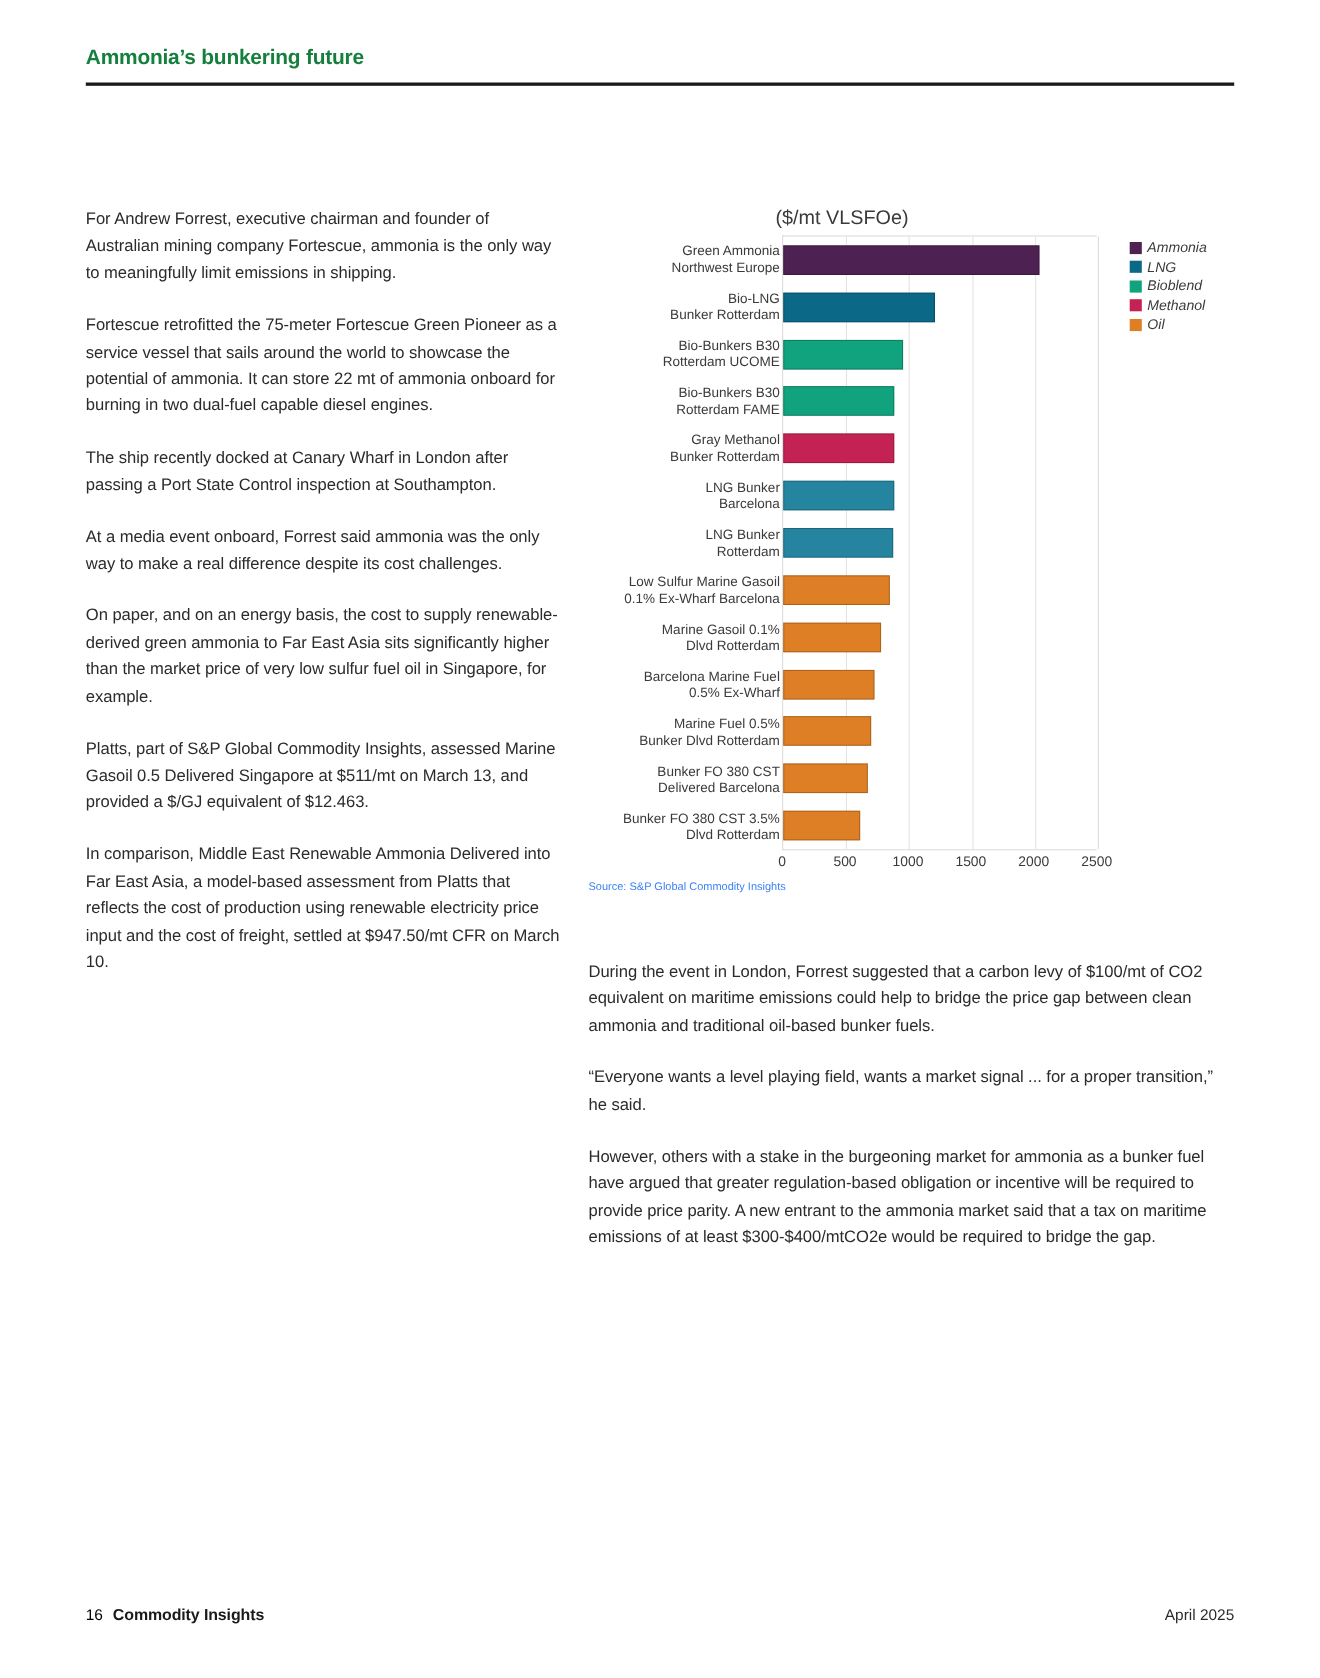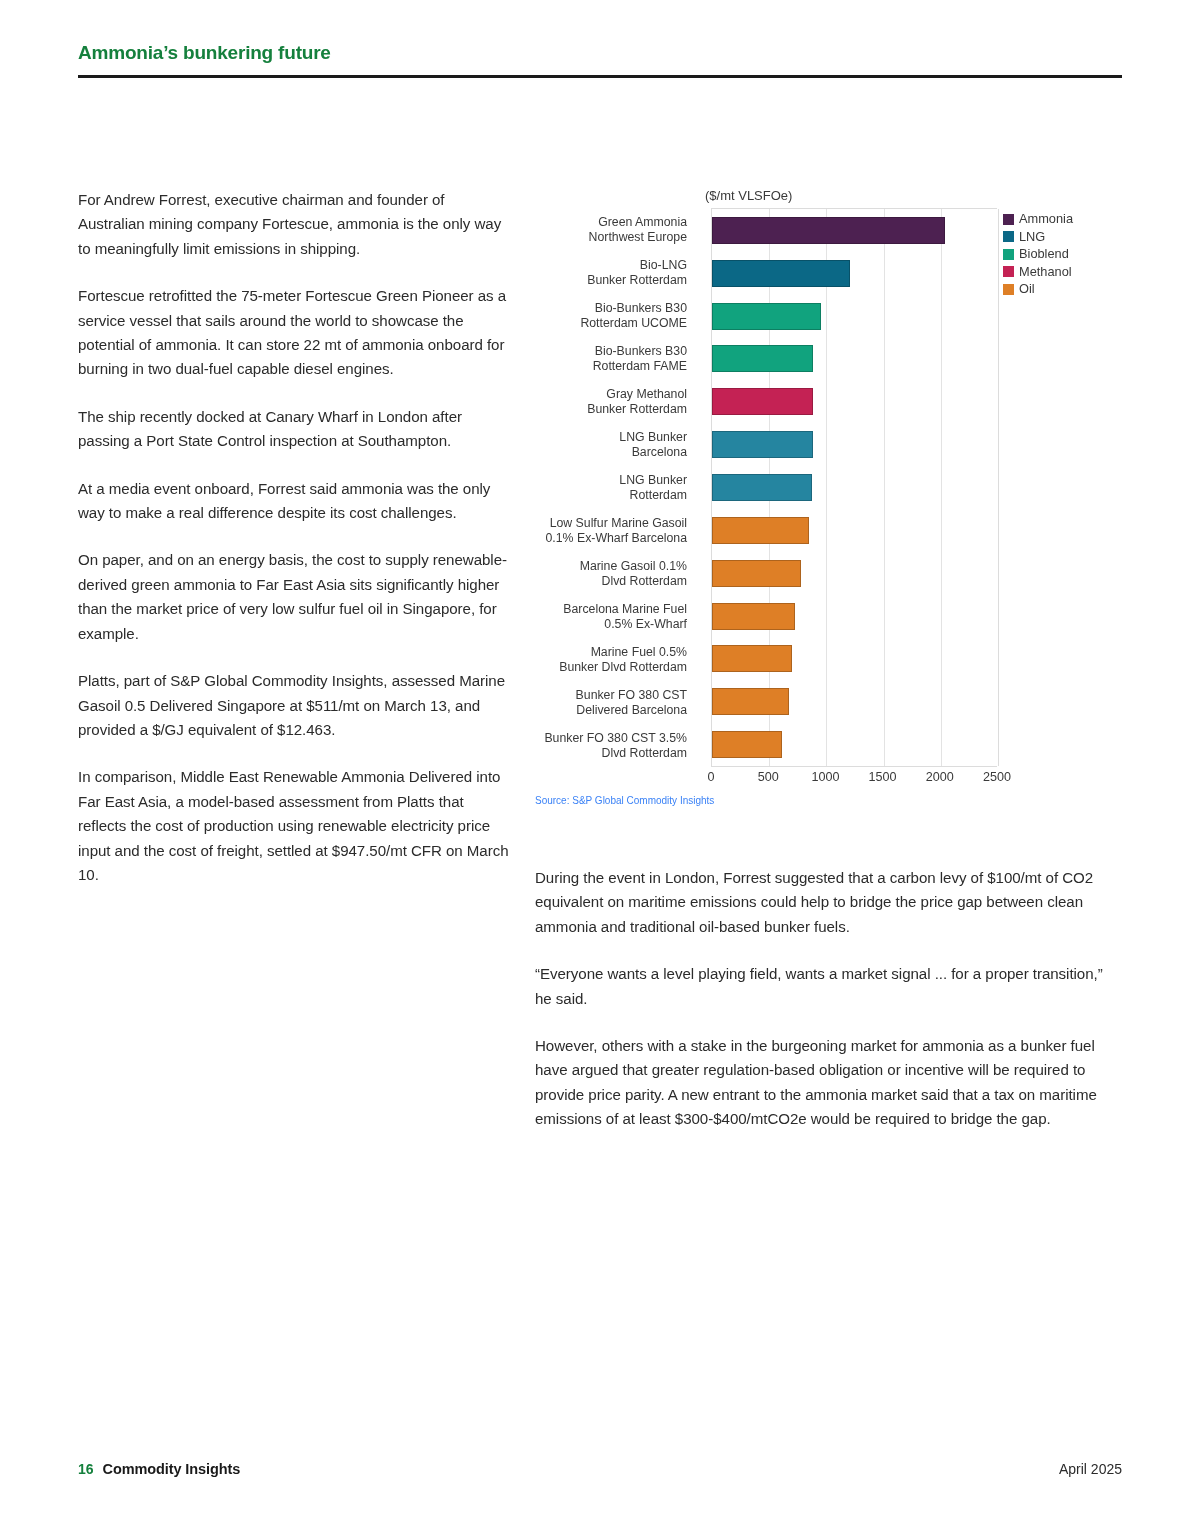--- a/index.html
+++ b/index.html
@@ -66,21 +66,21 @@
 
   
   .chart-title {
     font-size: 16.5px;
     font-weight: bold;
     color: #1a1a1a;
     letter-spacing: -0.2px;
     margin-bottom: 20px;
   }
   .chart-subtitle {
-    font-size: 13px;
+    font-size: 18px;
     color: #3a3a3a;
     margin-left: 170px;
     margin-bottom: 5px;
   }
 
   .chart-area {
     position: relative;
     width: 587px;
   }
   .plot-row-wrap {
@@ -95,21 +95,21 @@
   }
   .ylabel {
     flex: 1 1 0;
     display: flex;
     align-items: center;
     justify-content: flex-end;
     text-align: right;
     font-size: 12.3px;
     line-height: 14.4px;
     color: #3a3a3a;
-    padding-right: 24px;
+    padding-right: 2px;
     white-space: pre-line;
   }
 
   .plot {
     position: relative;
     flex: 0 0 286px;
     width: 286px;
     border: 1px solid #dcdcdc;
     border-right: none;
     background: #ffffff;
@@ -140,23 +140,24 @@
     display: flex;
     align-items: center;
   }
   .bar {
     height: 27px;
     border: 0.8px solid rgba(0,0,0,0.22);
   }
 
   .legend {
     position: absolute;
-    left: 468px;
+    left: 492px;
     top: 4px;
     width: 120px;
+    font-style: italic;
   }
   .legend-item {
     display: flex;
     align-items: center;
     margin-bottom: 3.5px;
   }
   .legend-swatch {
     width: 11px;
     height: 11px;
     margin-right: 5px;
@@ -201,22 +202,22 @@
     align-items: baseline;
     justify-content: space-between;
   }
   .footer-left {
     display: flex;
     align-items: baseline;
     gap: 9px;
   }
   .footer-page-num {
     font-size: 14px;
-    font-weight: bold;
-    color: #15803d;
+    font-weight: normal;
+    color: #000000;
     margin-top: 24px;
   }
   .footer-brand {
     font-size: 14.5px;
     font-weight: bold;
     color: #1a1a1a;
     letter-spacing: -0.1px;
   }
   .footer-date {
     font-size: 14px;

